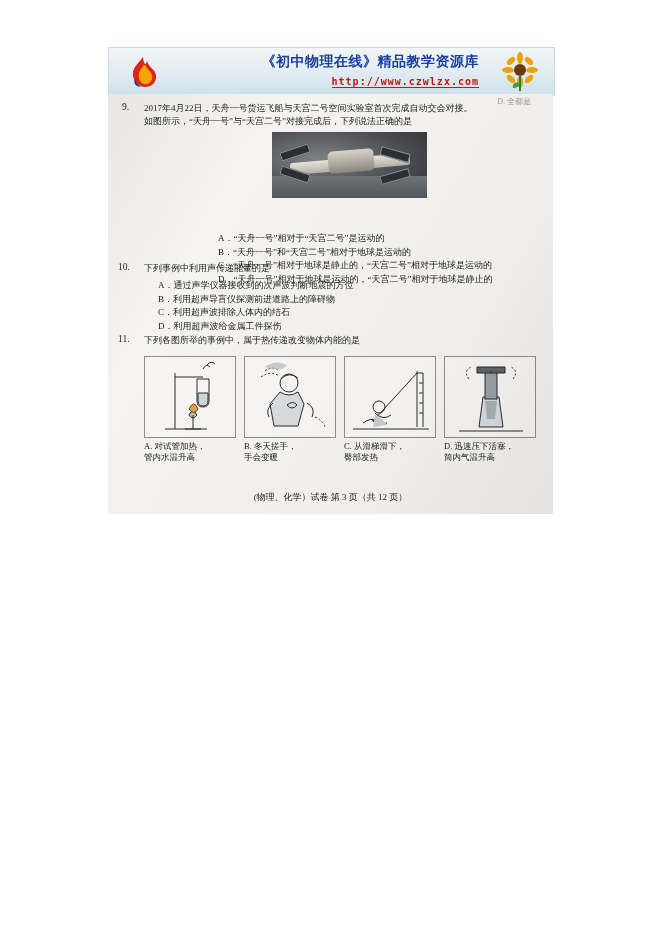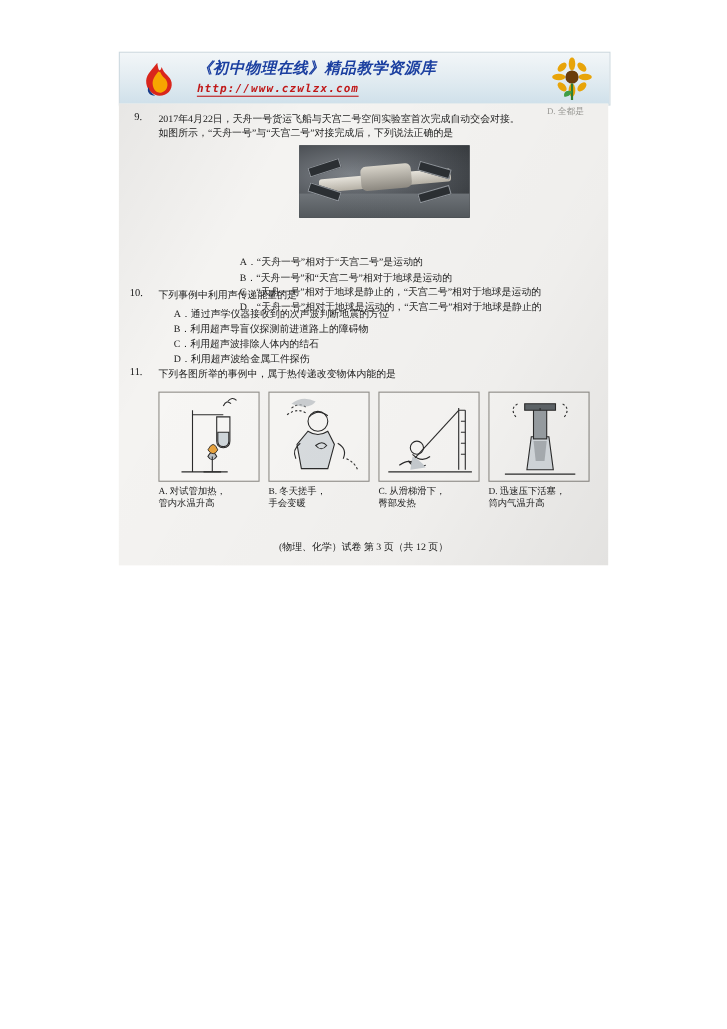--- a/index.html
+++ b/index.html
@@ -31,22 +31,21 @@
     left: 18px;
     top: 8px;
     width: 34px;
     height: 32px;
   }
   .banner-text {
     position: absolute;
     left: 70px;
     top: 5px;
     width: 300px;
-    text-align: left;
-    font-style: italic;
+    text-align: right;
   }
   .banner-title {
     font-family: "DejaVu Sans", sans-serif;
     font-size: 14px;
     font-weight: bold;
     color: #1b3fa0;
     letter-spacing: 0.5px;
     white-space: nowrap;
   }
   .banner-url {

